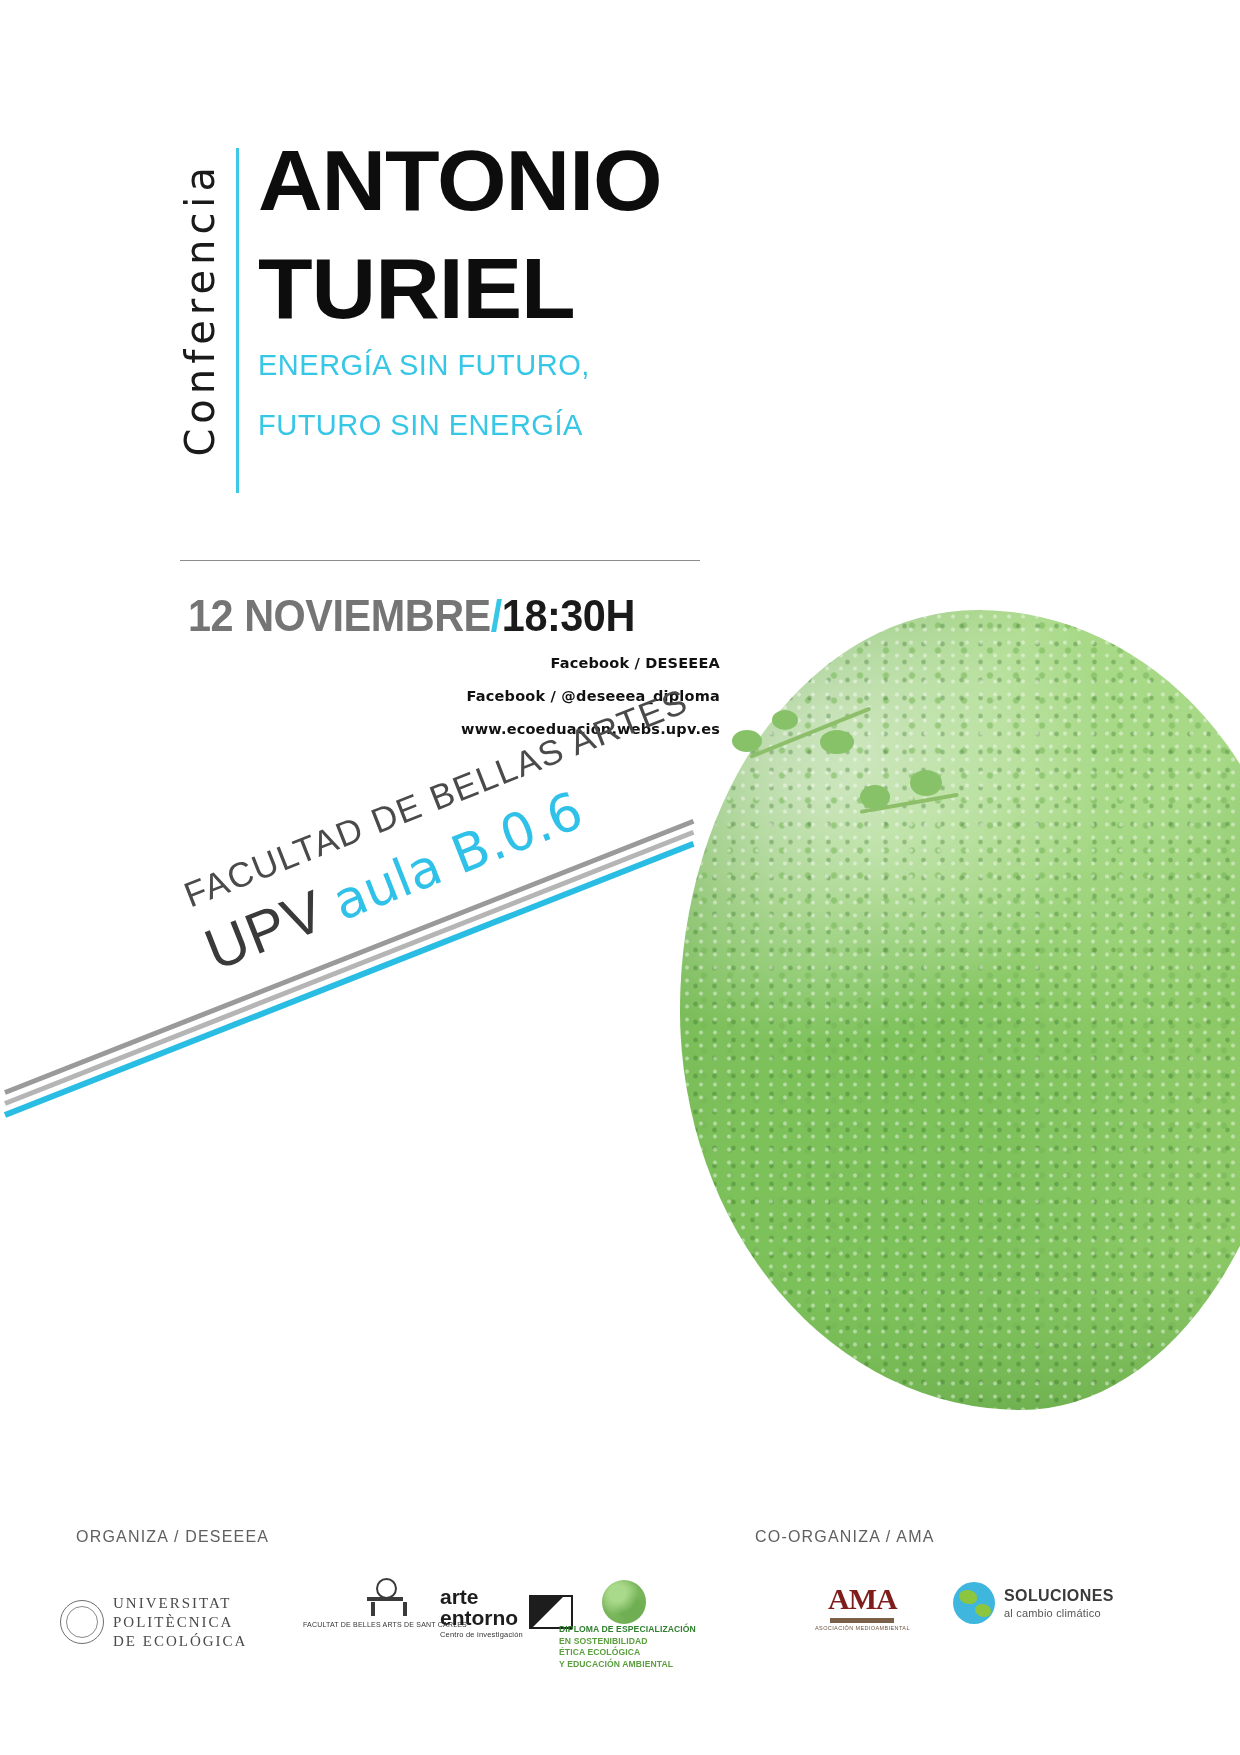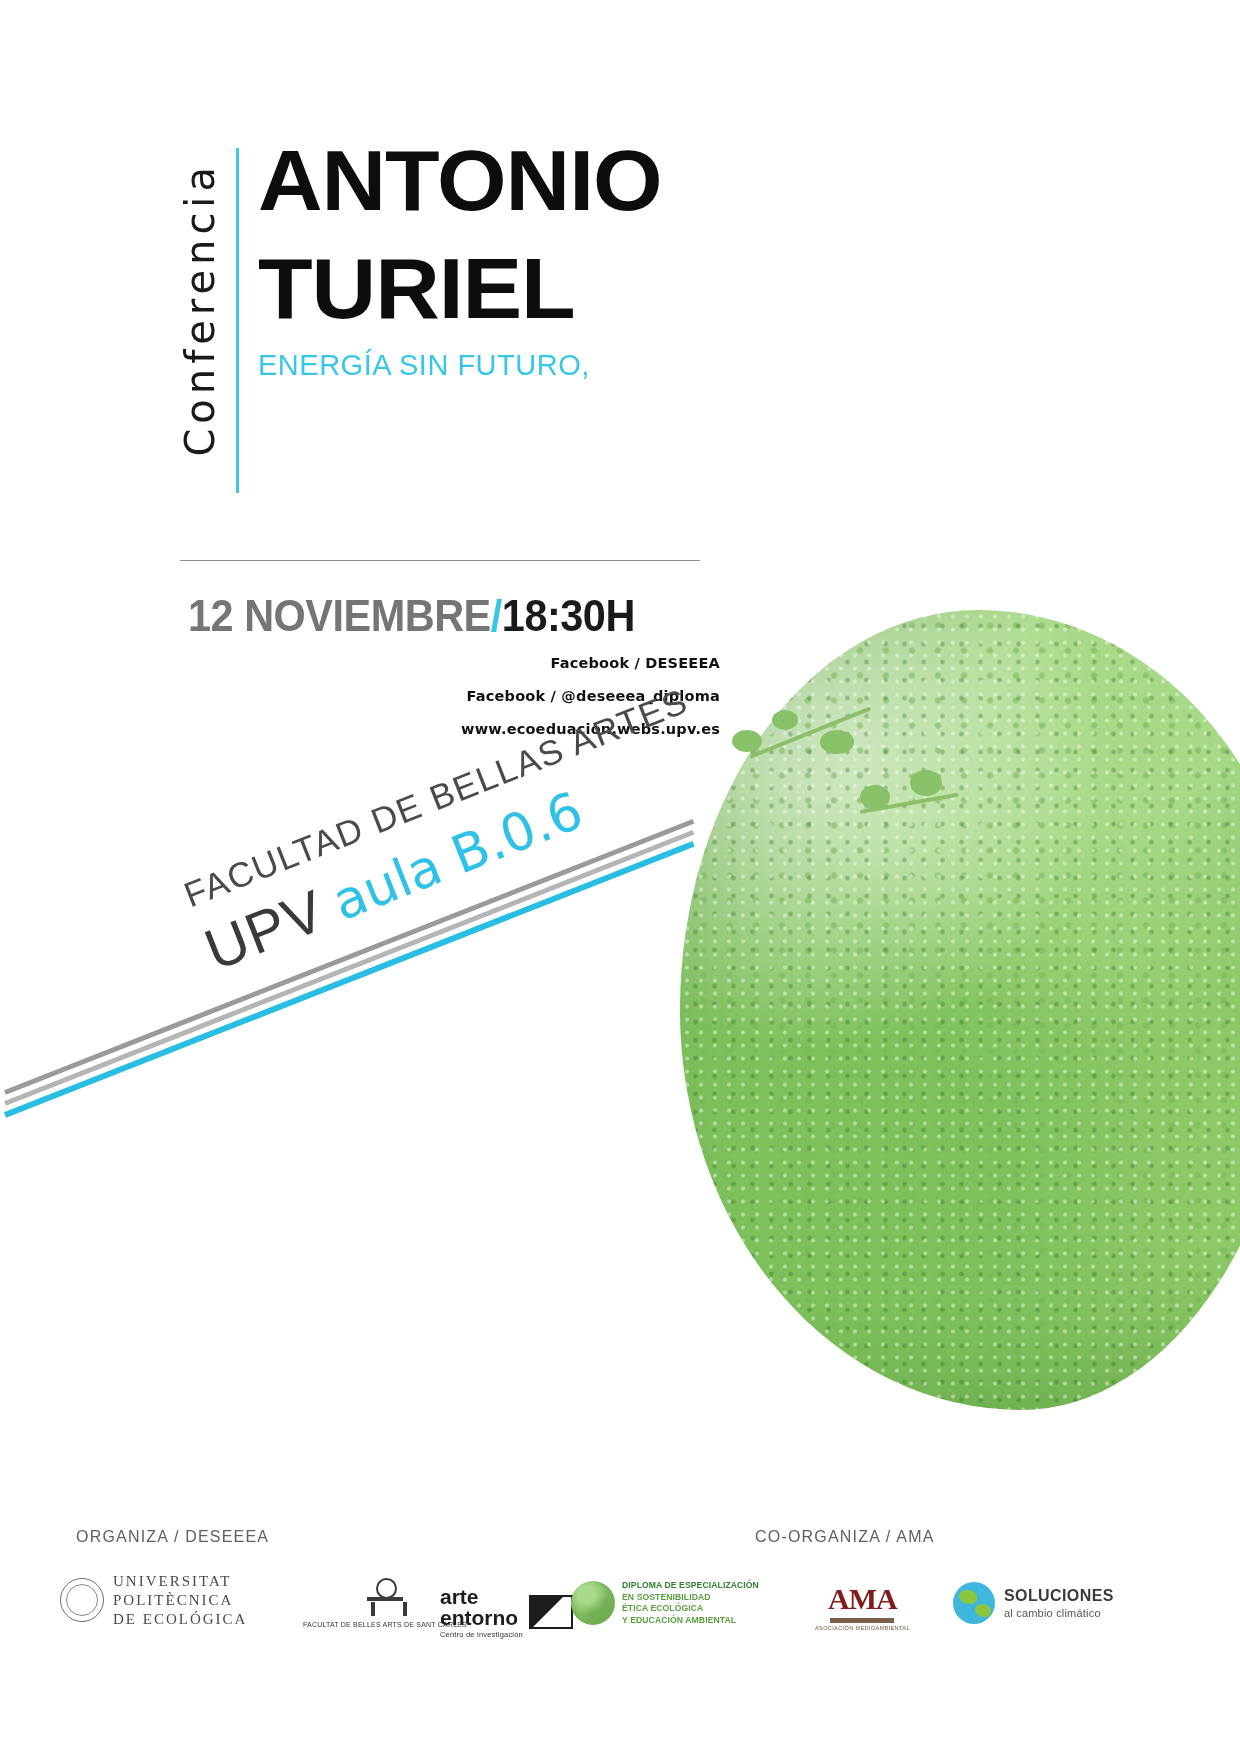--- a/index.html
+++ b/index.html
@@ -249,21 +249,21 @@
     width: 1130px;
     height: 90px;
   }
   .logo {
     position: absolute;
     display: flex;
     align-items: center;
   }
 
   
-  #logo-upv { left: 5px; top: 0; justify-content: flex-end; }
+  #logo-upv { left: 5px; top: 22px; justify-content: flex-end; }
   .upv-seal {
     width: 42px; height: 42px;
     border: 1.6px solid #6e6e6e;
     border-radius: 50%;
     position: relative;
     margin-right: 9px;
   }
   .upv-seal::after {
     content: "";
     position: absolute;
@@ -337,21 +337,21 @@
   .arte-square::after {
     content: "";
     position: absolute;
     left: -6px; top: -6px;
     width: 0; height: 0;
     border-left: 44px solid #1d1d1d;
     border-bottom: 44px solid transparent;
   }
 
   
-  #logo-diploma { left: 516px; top: 8px; }
+  #logo-diploma { left: 504px; top: 8px; flex-direction: column; }
   .diploma-blob {
     width: 44px; height: 44px; border-radius: 50%;
     background:
       radial-gradient(circle at 35% 30%, #a9d98a 0 20%, rgba(169,217,138,0) 50%),
       radial-gradient(circle at 65% 65%, #6fae52 0 25%, rgba(111,174,82,0) 55%),
       radial-gradient(circle at 50% 50%, #8cc66b 0 40%, #5f9d46 100%);
     margin-right: 7px;
   }
   .diploma-text {
     font-family: "Liberation Sans", sans-serif;
@@ -418,20 +418,21 @@
 </head>
 <body>
 
 <div class="header">
   <div class="vertical-label">Conferencia</div>
   <div class="vrule"></div>
   <div class="titles">
     <div class="name-line">ANTONIO</div>
     <div class="name-line second">TURIEL</div>
     <div class="subtitle">ENERGÍA SIN FUTURO,</div>
+    <div class="subtitle second">FUTURO SIN ENERGÍA</div>
   </div>
 </div>
 
 <div class="hrule"></div>
 
 <div class="dateblock">
   <div class="dateline">
     <span>12 NOVIEMBRE</span><span class="sep">/</span><span class="hour">18:30H</span>
   </div>
 </div>

